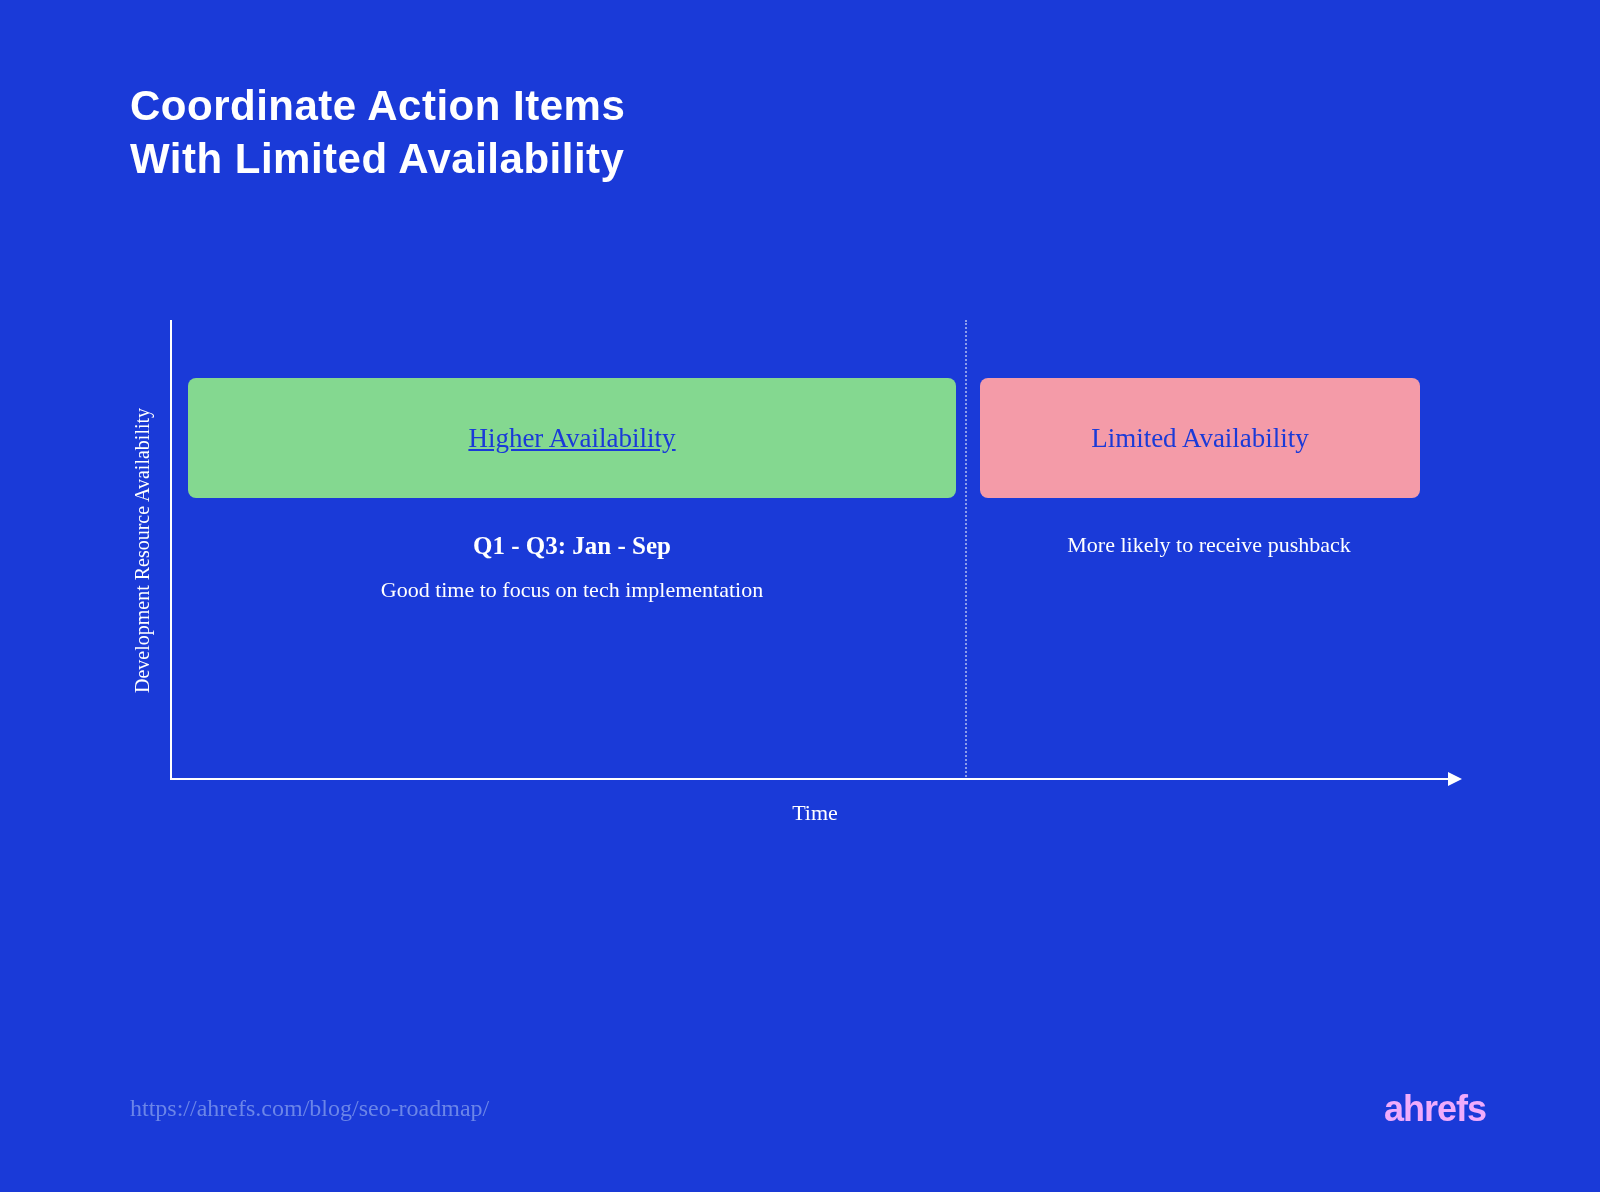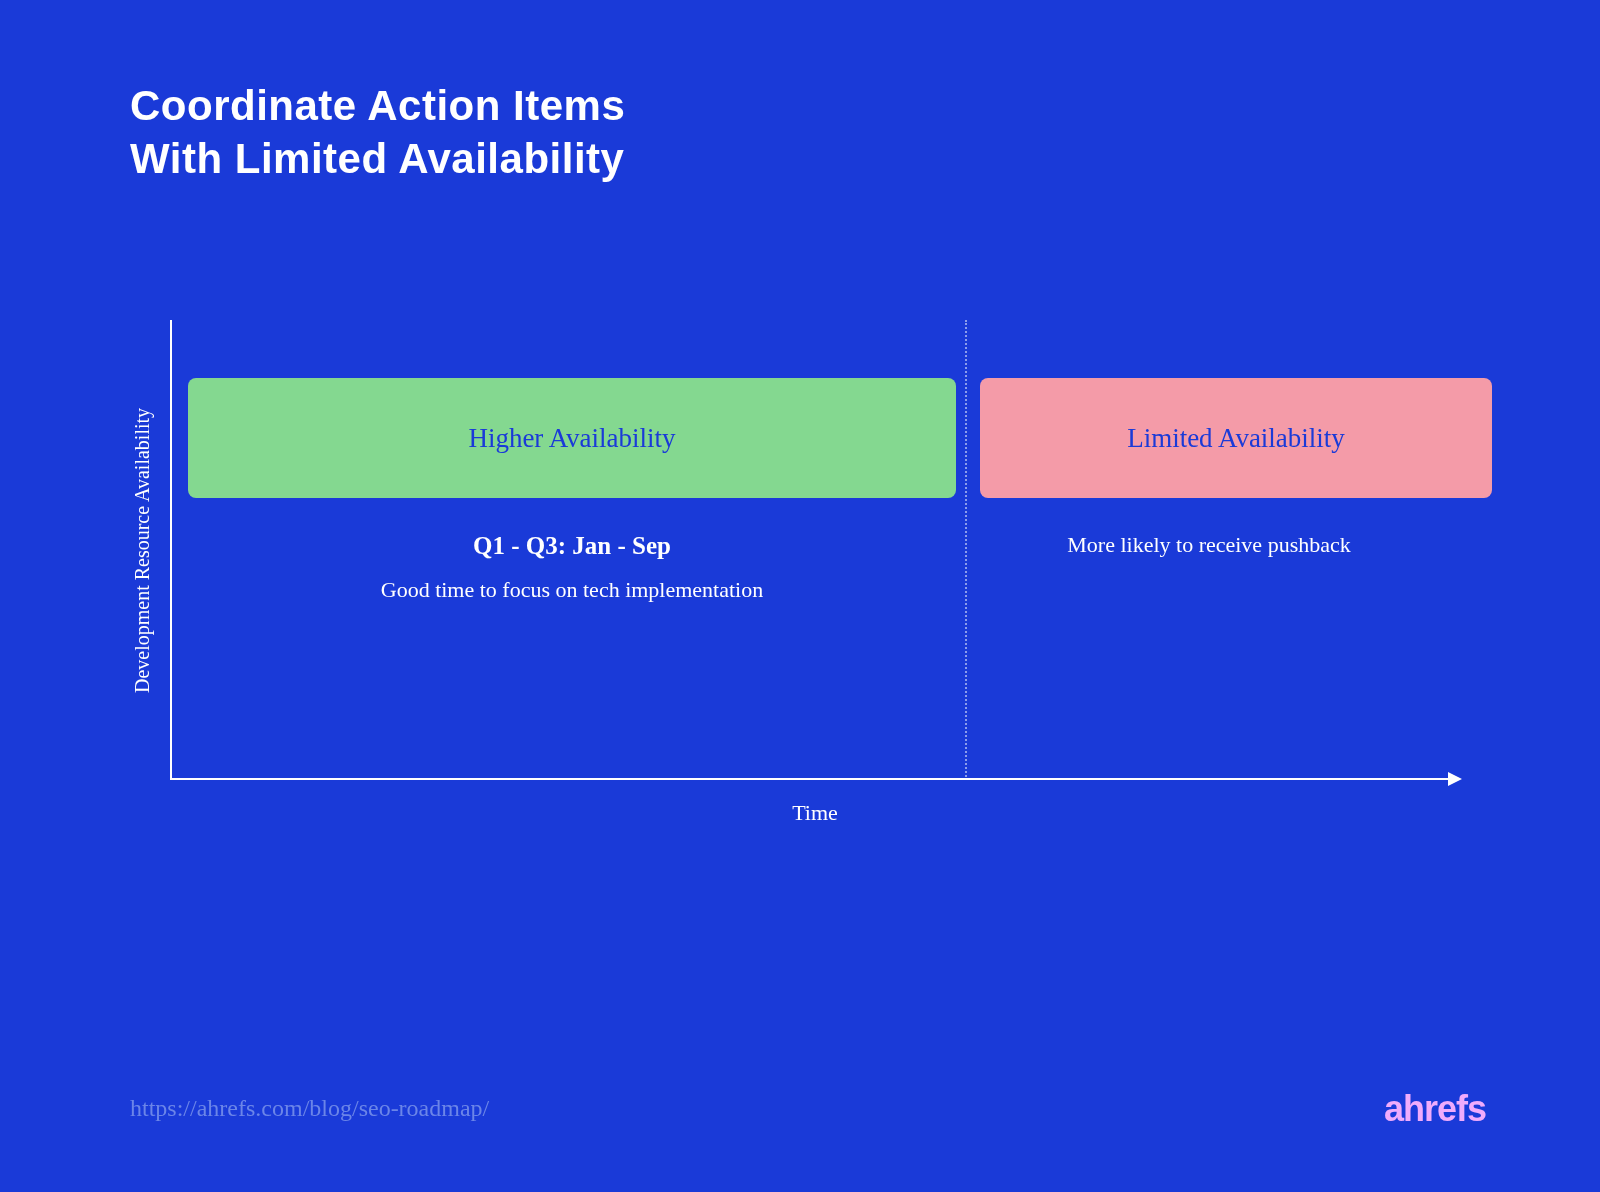--- a/index.html
+++ b/index.html
@@ -86,24 +86,25 @@
     align-items: center;
     justify-content: center;
     font-family: Georgia, serif;
     font-size: 27px;
     color: #1a3ad8;
   }
   .bar-left {
     left: 18px;
     width: 768px;
     background: #84d890;
+    text-decoration: underline;
   }
   .bar-right {
     left: 810px;
-    width: 512px;
+    width: 440px;
     background: #f49ba8;
   }
   .divider {
     position: absolute;
     left: 795px;
     top: 0;
     bottom: 0;
     width: 0;
     border-left: 2px dotted rgba(255,255,255,0.5);
   }

